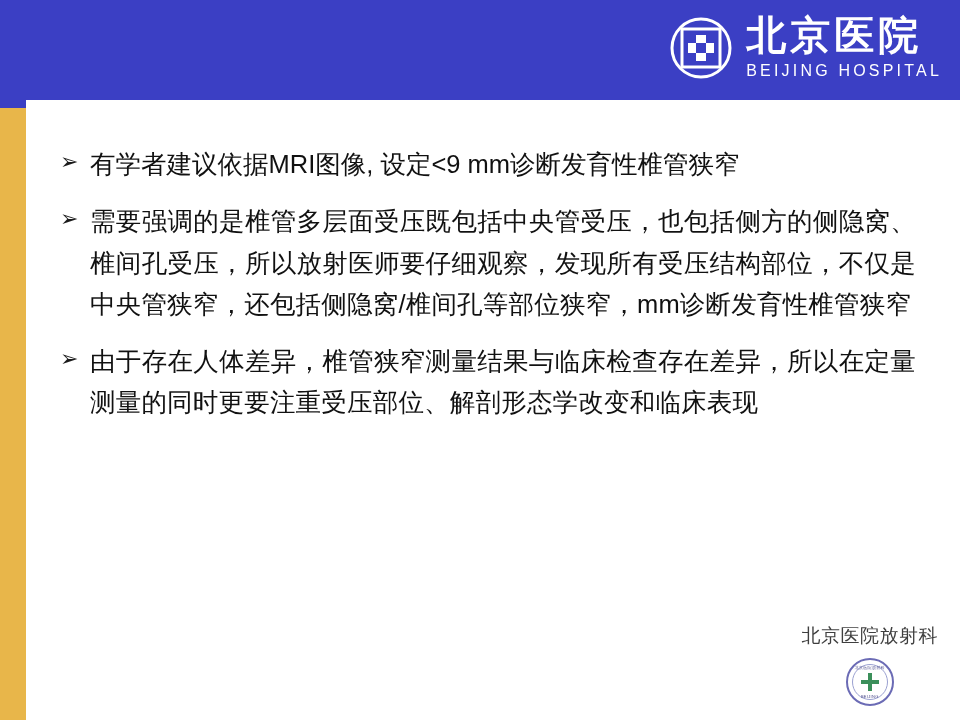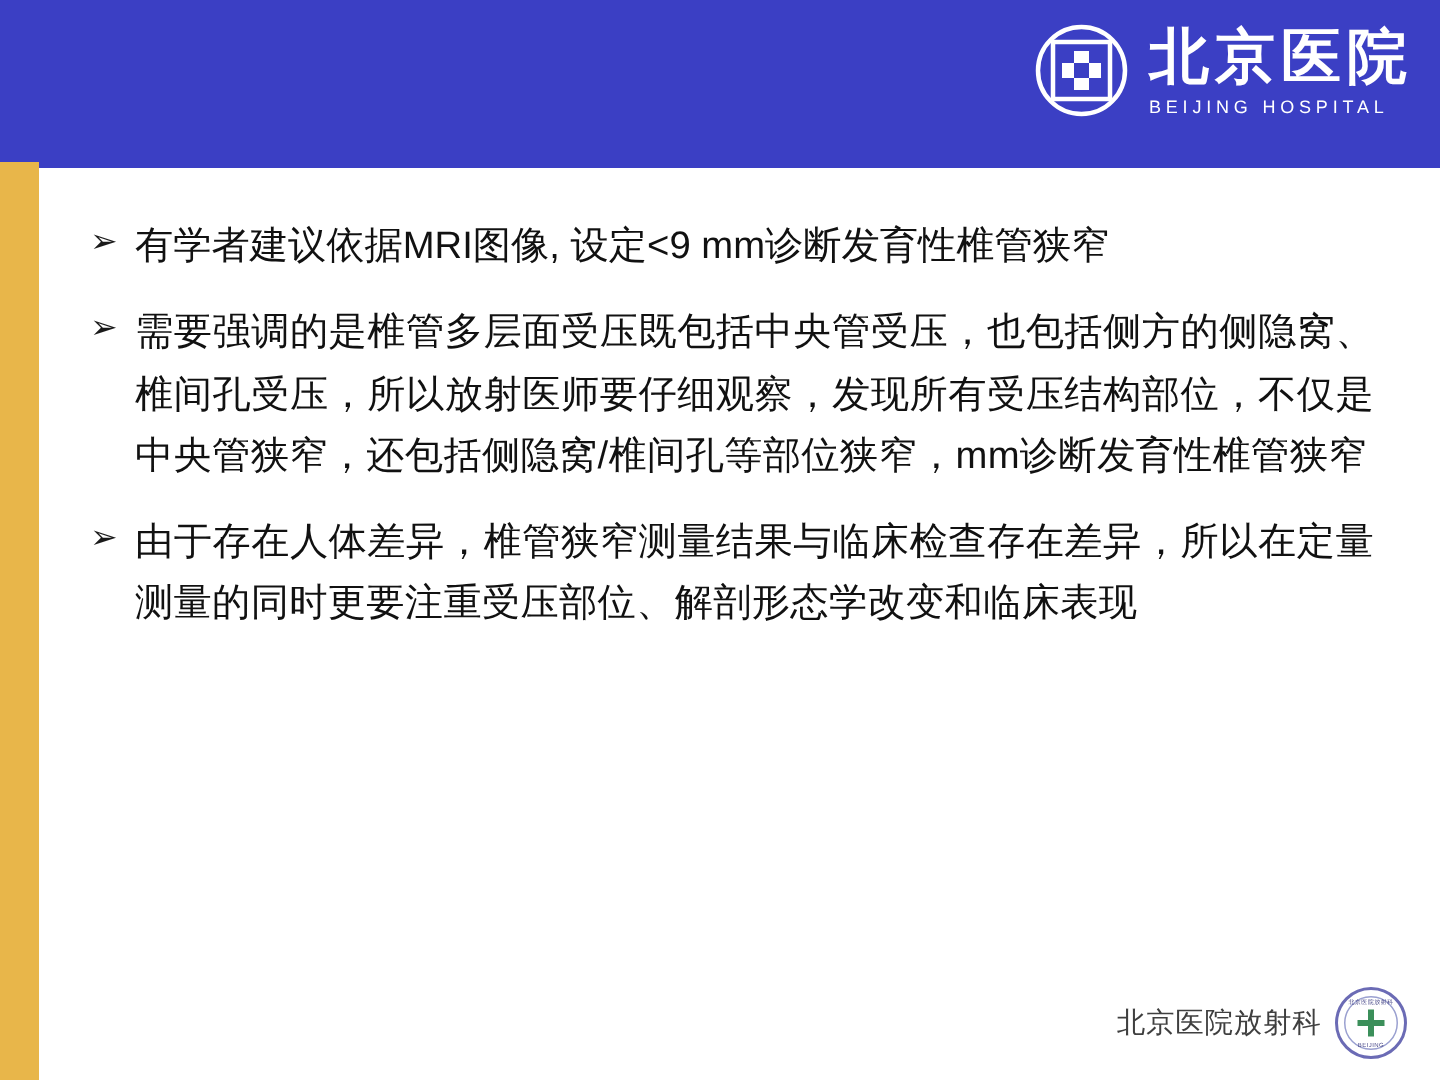--- a/index.html
+++ b/index.html
@@ -36,21 +36,21 @@
     width: 26px;
     height: 612px;
     background: #e8b64a;
   }
   
   .header-band {
     position: absolute;
     left: 26px;
     top: 0;
     width: 934px;
-    height: 112px;
+    height: 100px;
     background: #3b3fc4;
   }
   .logo-wrap {
     position: absolute;
     right: 18px;
     top: 16px;
     display: flex;
     align-items: center;
     gap: 14px;
   }
@@ -68,21 +68,21 @@
   }
   .logo-cn {
     font-family: "Liberation Serif", serif;
     font-size: 40px;
     font-weight: bold;
     color: #ffffff;
     letter-spacing: 4px;
   }
   .logo-en {
     font-family: "Liberation Sans", sans-serif;
-    font-size: 12px;
+    font-size: 16px;
     color: #ffffff;
     letter-spacing: 3.2px;
     margin-top: 7px;
   }
   
   .content {
     position: absolute;
     left: 26px;
     top: 108px;
     width: 934px;
@@ -118,20 +118,21 @@
     letter-spacing: 0px;
   }
   
   .footer-wm {
     position: absolute;
     right: 22px;
     bottom: 14px;
     display: flex;
     align-items: center;
     gap: 9px;
+    flex-direction: column;
   }
   .wm-text {
     font-family: "Liberation Serif", serif;
     font-size: 19px;
     color: #3f3f3f;
     letter-spacing: 0.5px;
   }
   .wm-badge {
     width: 44px;
     height: 44px;

